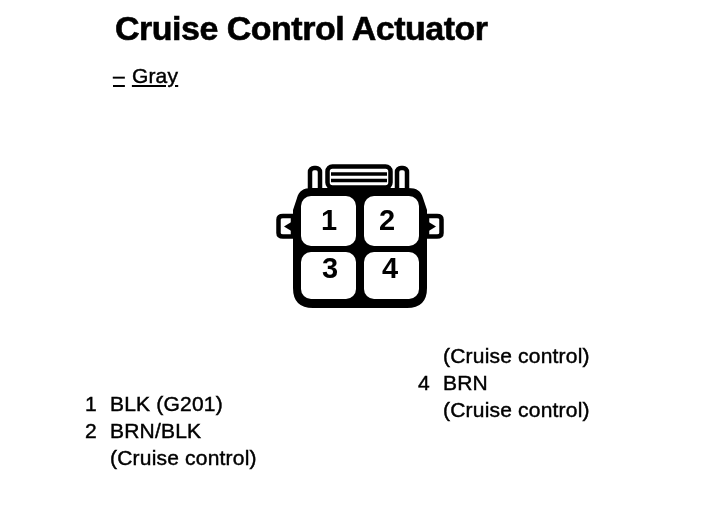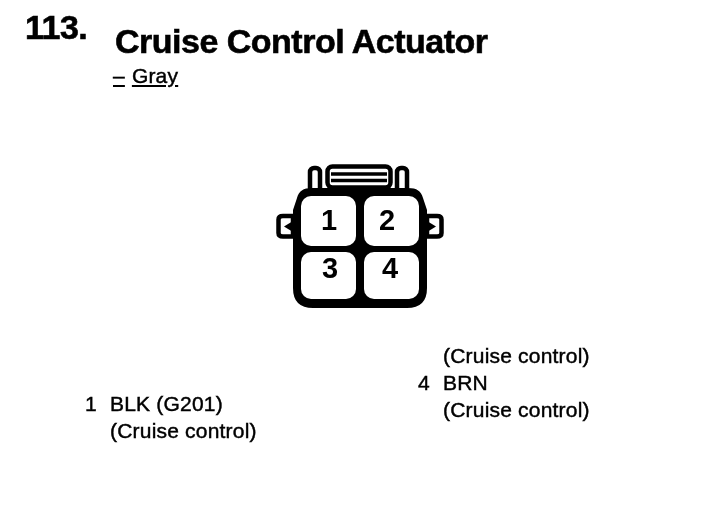--- a/index.html
+++ b/index.html
@@ -23,21 +23,21 @@
     font-size: 34px;
     font-weight: bold;
     line-height: 34px;
     letter-spacing: -0.5px;
     -webkit-text-stroke: 0.6px var(--ink, #000);
     white-space: nowrap;
   }
   .title-text {
     position: absolute;
     left: 115px;
-    top: 24px;
+    top: 11px;
     font-size: 34px;
     font-weight: bold;
     line-height: 34px;
     letter-spacing: -0.5px;
     -webkit-text-stroke: 0.6px var(--ink, #000);
     white-space: nowrap;
   }
   .bullets {
     position: absolute;
     left: 113px;
@@ -83,21 +83,20 @@
   .pin-note {
     margin-left: 25px;
     white-space: nowrap;
   }
 </style>
 </head>
 <body>
 
 <div class="page">
 
-  <span class="title-num">113.</span>
   <span class="title-text">Cruise Control Actuator</span>
 
   <div class="bullets">
     <div class="bullet-line">
       <span class="bullet-dash">–</span><span>Gray</span>
     </div>
   </div>
 
   <svg class="connector-svg" viewBox="0 0 180 160" aria-hidden="true">
 
@@ -123,20 +122,23 @@
     <text x="59" y="70" text-anchor="middle">1</text>
     <text x="117" y="70" text-anchor="middle">2</text>
     <text x="60" y="118" text-anchor="middle">3</text>
     <text x="120" y="118" text-anchor="middle">4</text>
   </svg>
 
   <div class="pin-col left">
     <div class="pin-row">
       <span class="pin-num">1</span><span class="pin-color">BLK (G201)</span>
     </div>
+    <div class="pin-row">
+      <span class="pin-num">2</span><span class="pin-color">BRN/BLK</span>
+    </div>
     <div class="pin-note">(Cruise control)</div>
   </div>
 
   <div class="pin-col right">
     <div class="pin-note">(Cruise control)</div>
     <div class="pin-row">
       <span class="pin-num">4</span><span class="pin-color">BRN</span>
     </div>
     <div class="pin-note">(Cruise control)</div>
   </div>

